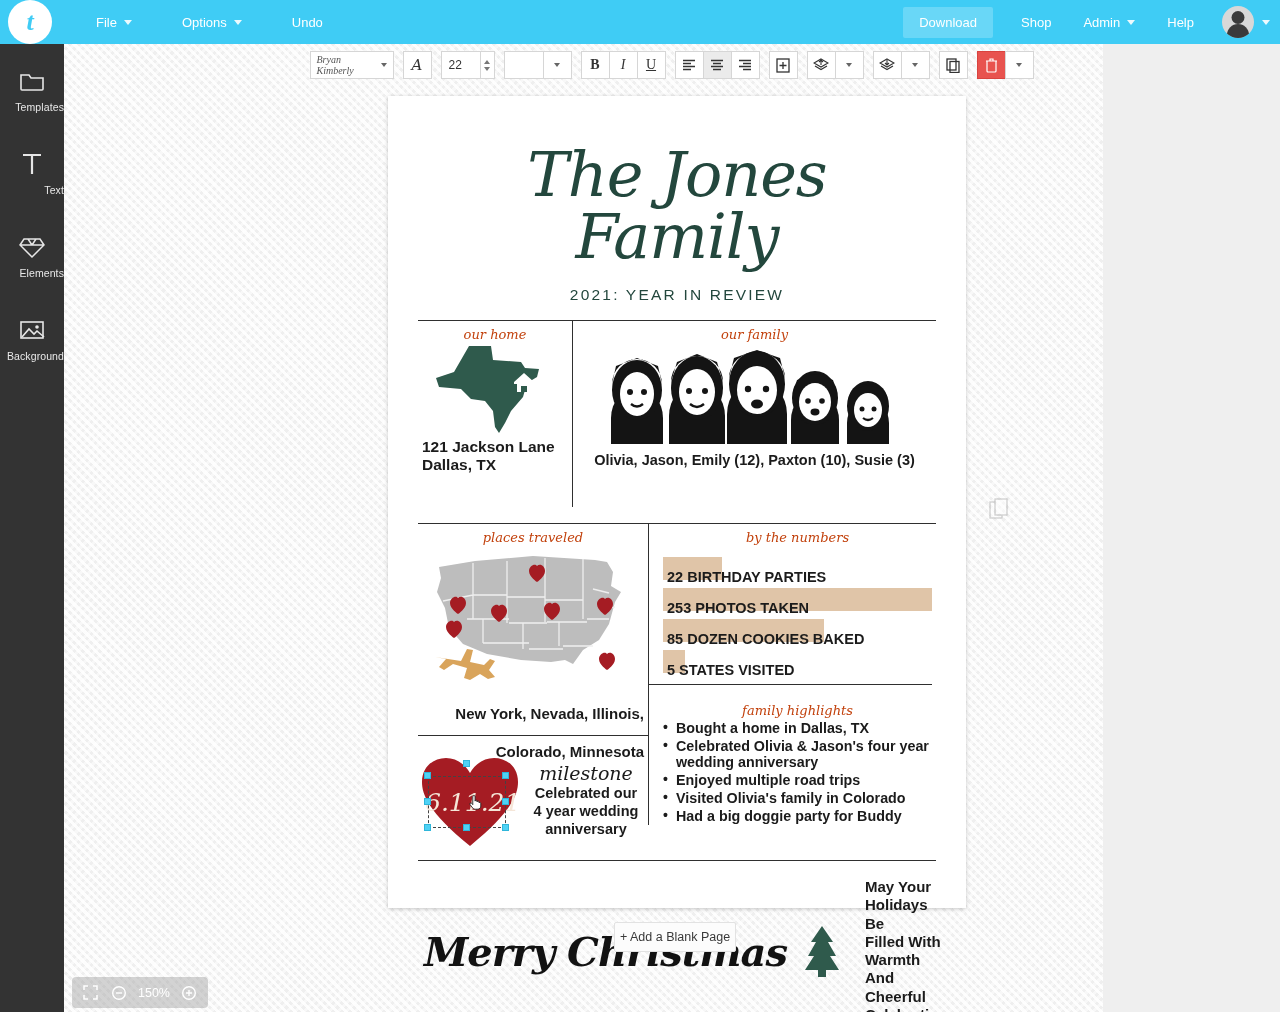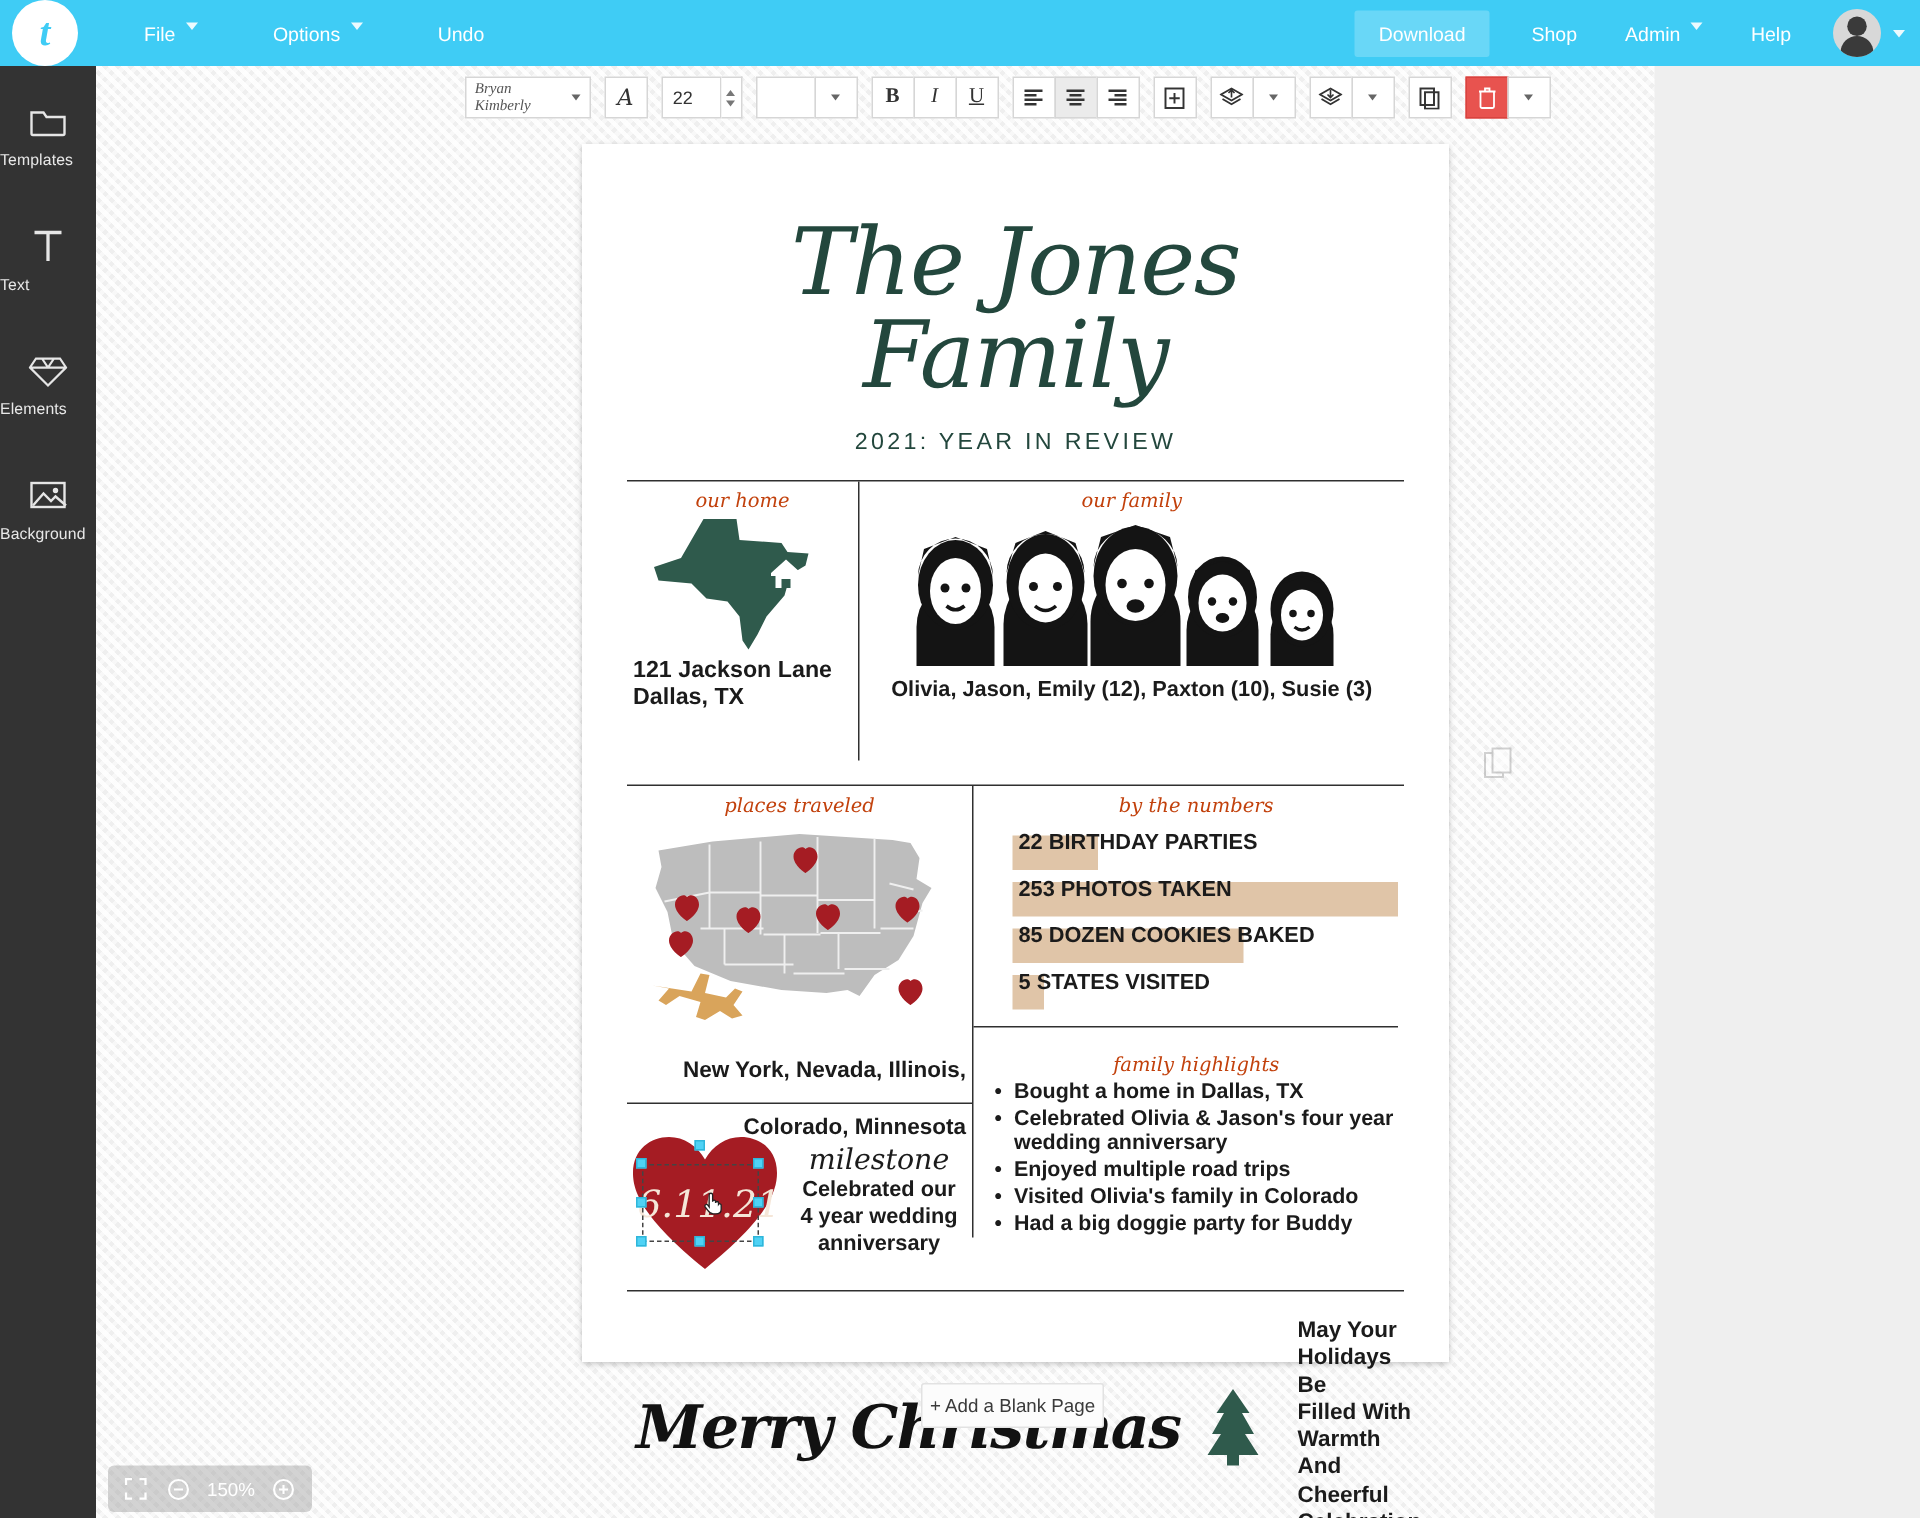--- a/index.html
+++ b/index.html
@@ -17,21 +17,21 @@
   }
   .logo{
     width:44px; height:44px; border-radius:50%; background:#ffffff;
     margin-left:8px; display:flex; align-items:center; justify-content:center;
     font-family:"Liberation Serif", serif; font-style:italic;
     font-size:26px; color:#3FCCF5; font-weight:bold;
   }
   .nav-left{ display:flex; align-items:center; margin-left:34px; gap:30px; }
   .nav-right{ display:flex; align-items:center; margin-left:auto; margin-right:10px; gap:0px;}
   .nav-item{
-    color:#ffffff; font-size:13px; display:flex; gap:7px;
+    color:#ffffff; font-size:13px; display:flex; align-items:center; gap:7px;
     padding:6px 10px; cursor:pointer; white-space:nowrap;
   }
   .caret{
     display:inline-block; width:0;height:0;
     border-left:4px solid transparent; border-right:4px solid transparent;
     border-top:5px solid #ffffff; opacity:.9;
   }
   .download-btn{
     background:rgba(255,255,255,0.22); color:#fff; font-size:13px;
     padding:8px 16px; border-radius:2px; cursor:pointer; margin-right:18px;
@@ -50,21 +50,21 @@
     width:22px;height:16px;border-radius:11px 11px 0 0;background:#3a3a3a;
   }
   .avatar-caret{ margin-left:8px; }
 
   
   .sidebar{
     position:absolute; left:0; top:44px; width:64px; height:968px;
     background:#333333;
   }
   .side-item{
-    width:64px; padding:14px 0 8px 0; text-align:left; cursor:pointer;
+    width:64px; padding:14px 0 8px 0; text-align:right; cursor:pointer;
     color:#e8e8e8;
   }
   .side-item .si-ico{ height:30px; display:flex;align-items:center;justify-content:center;}
   .side-item .si-lbl{ font-size:10.5px; margin-top:5px; letter-spacing:.1px;}
   .side-item:nth-child(1){ margin-top:8px; }
   .side-item + .side-item{ margin-top:14px; }
 
   
   .canvas{
     position:absolute; left:64px; top:44px; width:1039px; height:968px;
@@ -150,21 +150,21 @@
     text-align:center; font-size:14.5px; font-weight:bold; color:#1b1b1b; margin-top:2px;
   }
 
   
   .travel-col{ width:230px; padding:6px 4px 0 4px; }
   .num-col{ flex:1; padding:6px 4px 0 14px; }
   .states{
     text-align:right; font-size:15px; font-weight:bold; color:#1b1b1b;
     line-height:1.2; margin-top:20px;
   }
-  .numline{ position:relative; height:31px; display:flex; align-items:flex-start;margin-left:12px; }
+  .numline{ position:relative; height:31px; display:flex; align-items:flex-end; }
   .numbar{
     position:absolute; left:0; top:3px; height:23px; background:#e0c5a8;
   }
   .numtxt{
     position:relative; z-index:2; font-size:14.5px; font-weight:600; color:#1b1b1b;
     padding-left:4px; white-space:nowrap;
   }
   .mile-txt{ flex:1; text-align:center; }
   .mile-word{ font-family:"DejaVu Serif", serif; font-style:italic; font-size:19px; color:#1b1b1b;}
   .mile-desc{ font-size:14.5px; font-weight:600; color:#1b1b1b; line-height:1.16; margin-top:1px; }

